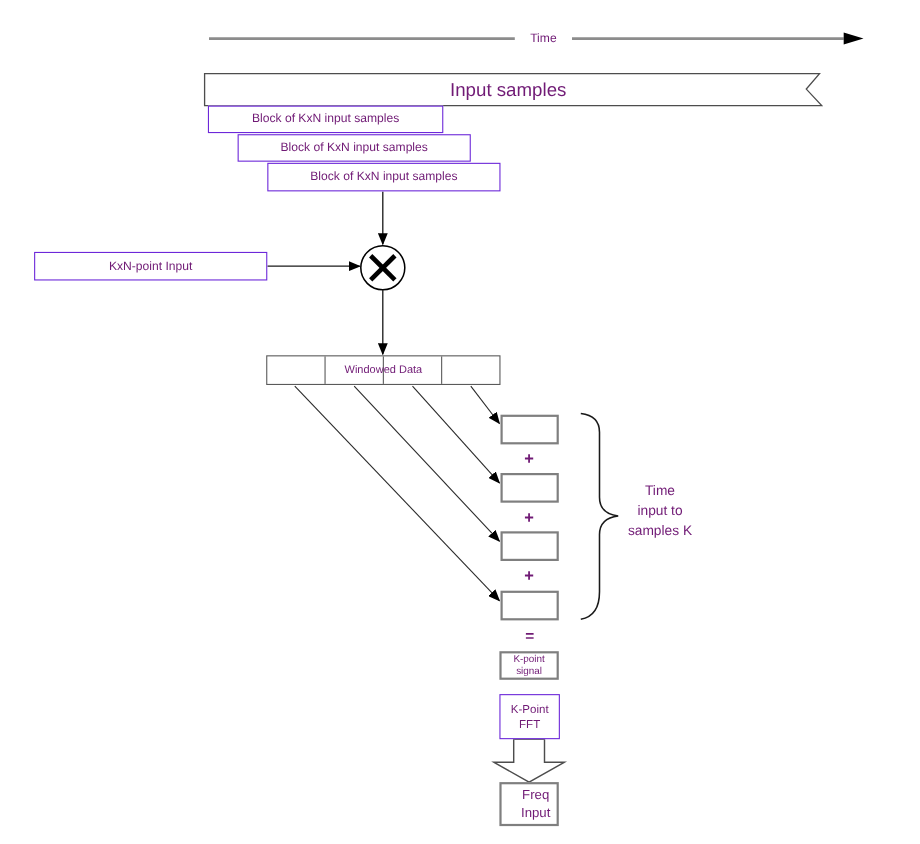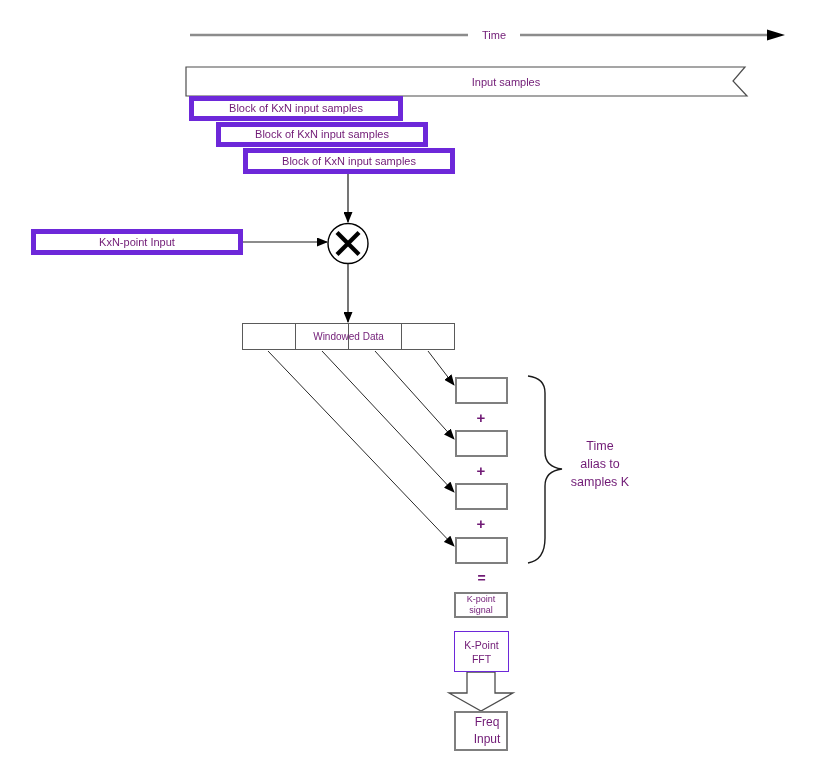--- a/index.html
+++ b/index.html
@@ -3,27 +3,27 @@
 <meta charset="utf-8">
 <style>
   html,body{margin:0;padding:0;background:#fff;}
   .canvas{
     position:relative;width:836px;height:767px;background:#fff;overflow:hidden;
     font-family:"Liberation Sans","DejaVu Sans",sans-serif;color:#701a75;
   }
   .canvas svg.layer{position:absolute;left:0;top:0;width:836px;height:767px;}
   .abs{position:absolute;box-sizing:border-box;}
   .box{
-    background:#fff;border:5px solid #6d28d9;display:flex;align-items:center;
+    background:#fff;border:1px solid #6d28d9;display:flex;align-items:center;
     justify-content:center;text-align:center;font-size:11px;line-height:1.1;
   }
   .box.gray{border:2px solid #7f7f7f;}
   .lbl{display:flex;align-items:center;justify-content:center;text-align:center;}
   .time-lbl{font-size:11px;background:#fff;padding:0 1px;}
-  .inputsamples-lbl{font-size:11px;margin-left:44px;}
+  .inputsamples-lbl{font-size:17px;}
   .winlbl{font-size:10px;background:transparent;}
   .plus{font-size:15px;font-weight:bold;}
   .equals{font-size:14px;font-weight:bold;letter-spacing:-1px;}
   .small2{font-size:9px;line-height:11px;}
   .fft2{font-size:10.5px;line-height:14px;}
   .freq2{font-size:12px;line-height:17px;margin-left:12px;}
   .brace-text{font-size:12.5px;line-height:18px;}
   .wcell{flex:1;height:100%;}
   .wcell + .wcell{border-left:1px solid #5a5a5a;}
   .wd-wrap{background:#fff;border:1.5px solid #5a5a5a;display:flex;}
@@ -90,21 +90,21 @@
   <div class="abs lbl plus" style="left:469px;top:409px;width:24px;height:16px;">+</div>
   <div class="abs box gray" style="left:455px;top:430px;width:53px;height:27px;"></div>
   <div class="abs lbl plus" style="left:469px;top:462px;width:24px;height:16px;">+</div>
   <div class="abs box gray" style="left:455px;top:483px;width:53px;height:27px;"></div>
   <div class="abs lbl plus" style="left:469px;top:515px;width:24px;height:16px;">+</div>
   <div class="abs box gray" style="left:455px;top:537px;width:53px;height:27px;"></div>
   <div class="abs lbl equals" style="left:469px;top:570px;width:24px;height:16px;">=</div>
 
   <div class="abs brace-text" style="left:563px;top:437px;width:74px;text-align:center;">
     <div>Time</div>
-    <div>alias to</div>
+    <div>input to</div>
     <div>samples K</div>
   </div>
 
   <div class="abs box gray" style="left:454px;top:592px;width:54px;height:26px;">
     <div class="small2">
       <div>K-point</div>
       <div>signal</div>
     </div>
   </div>
 

